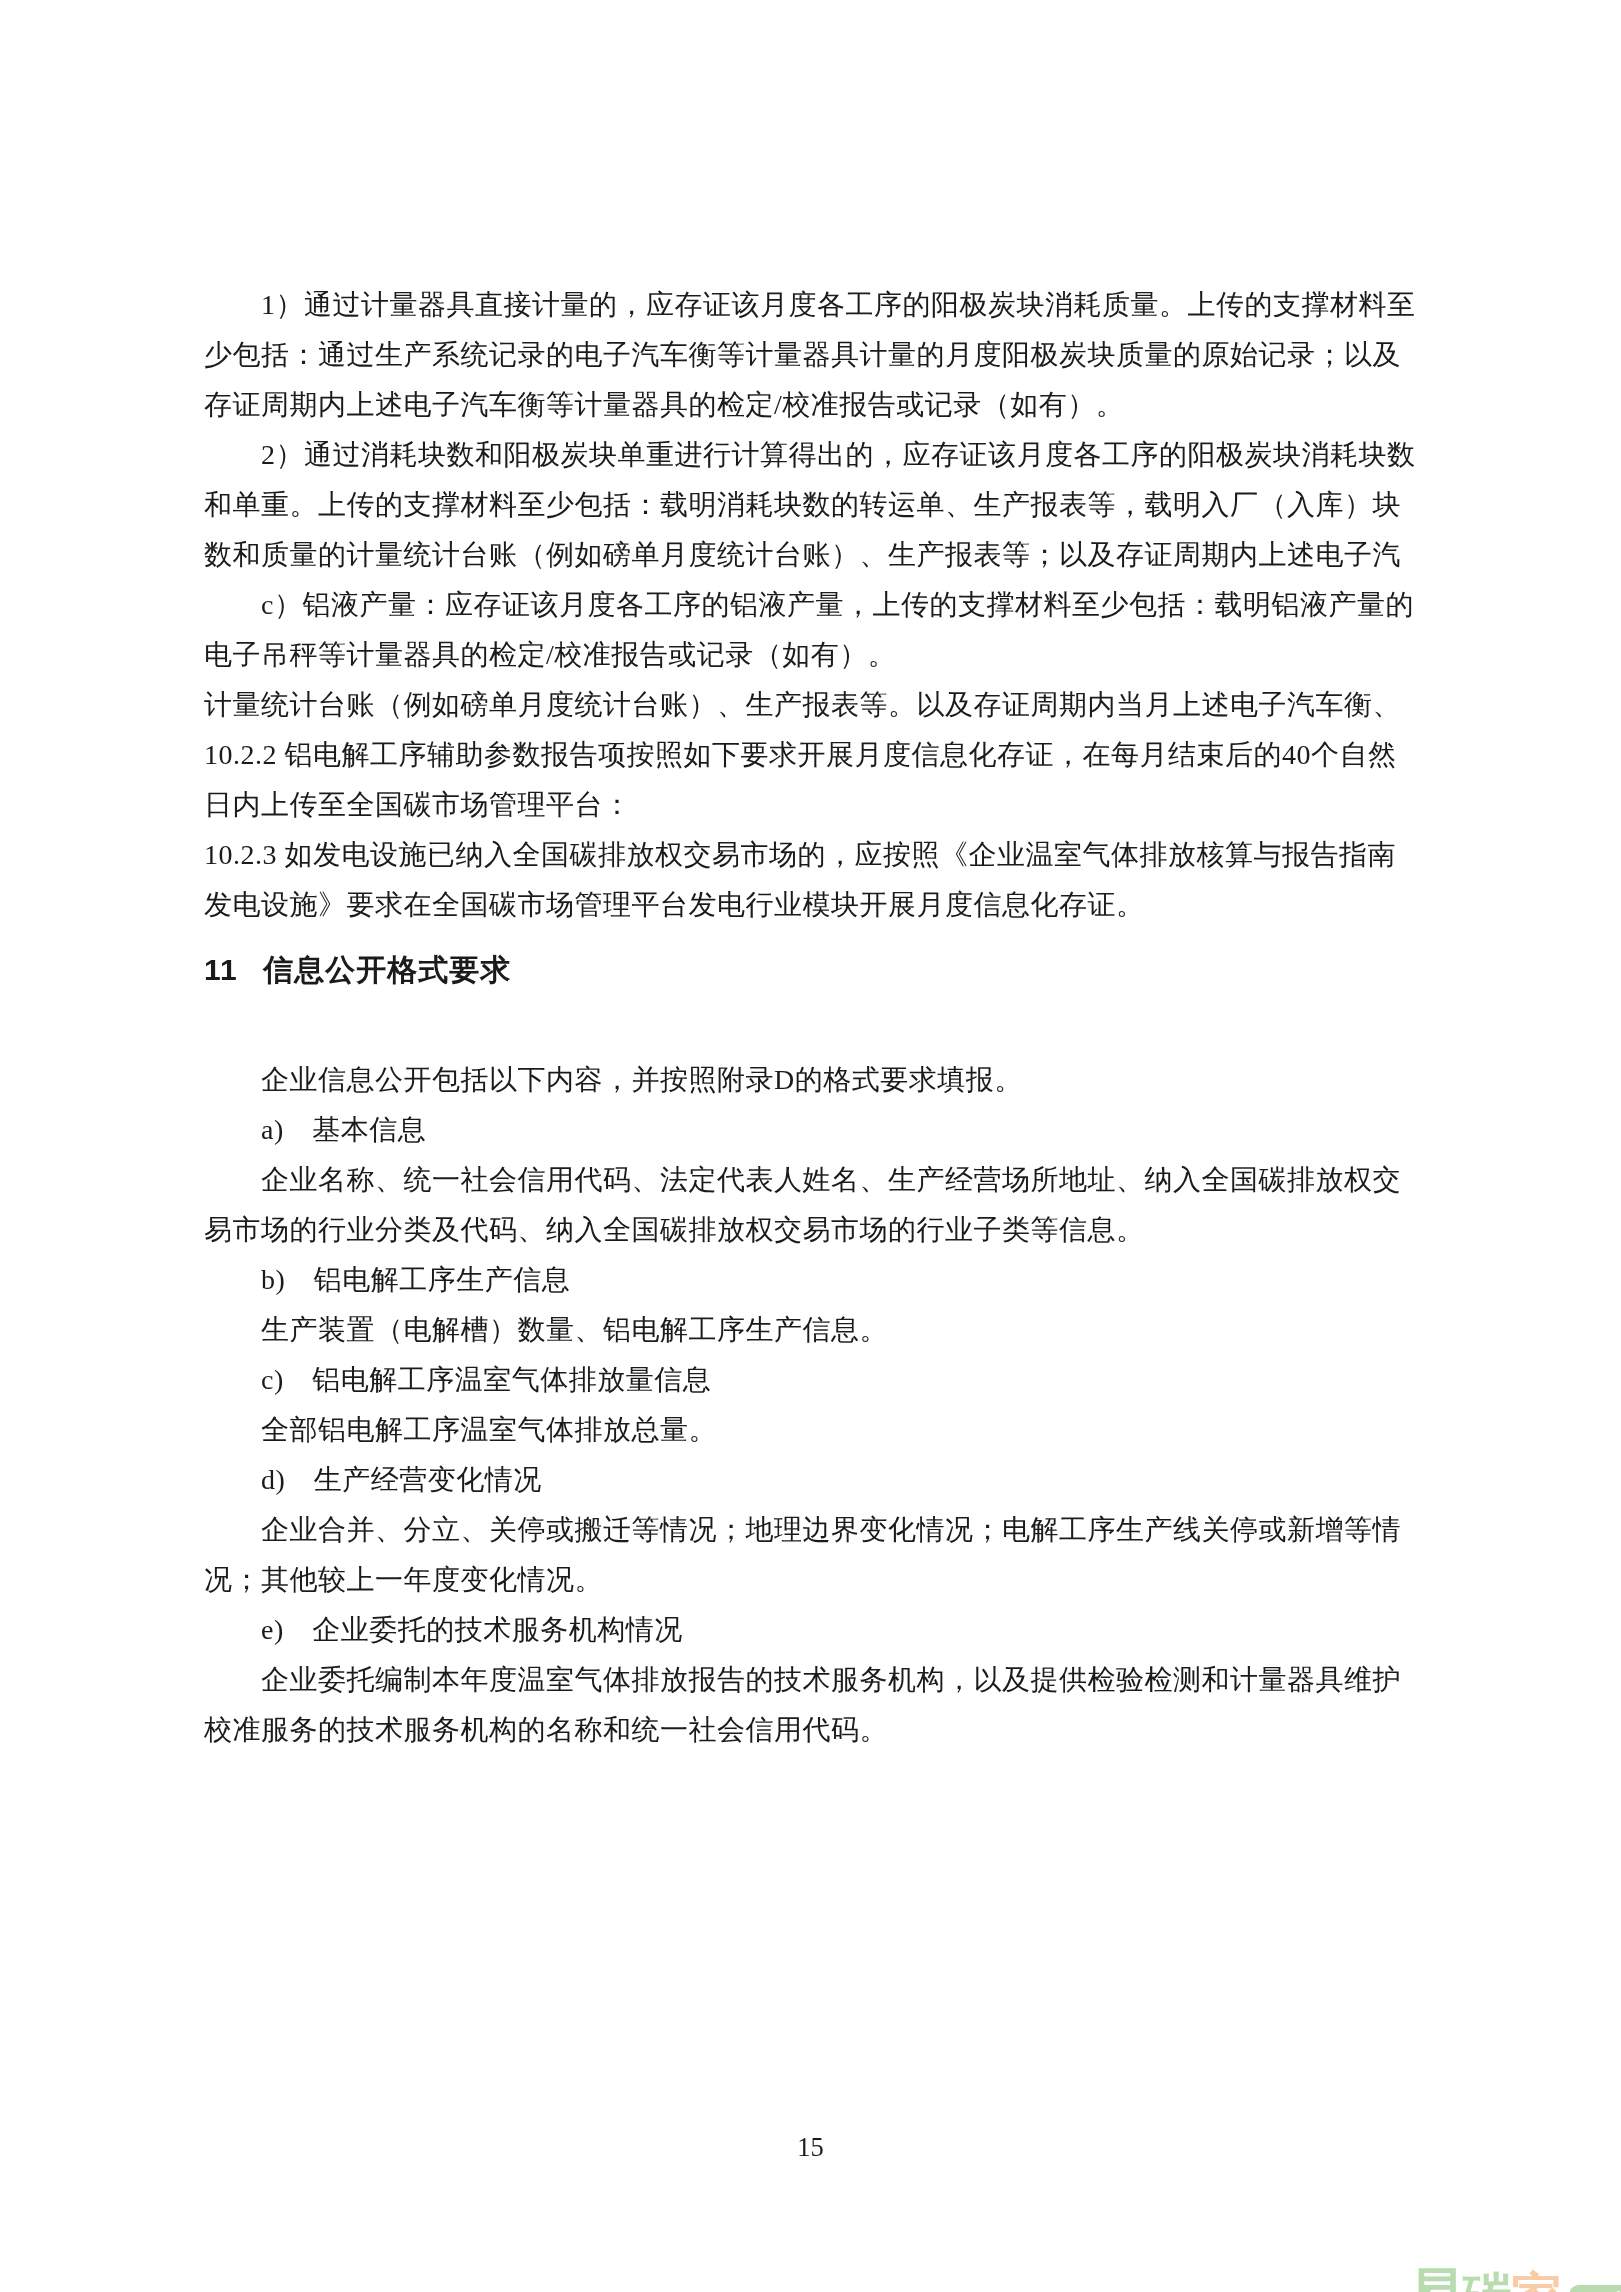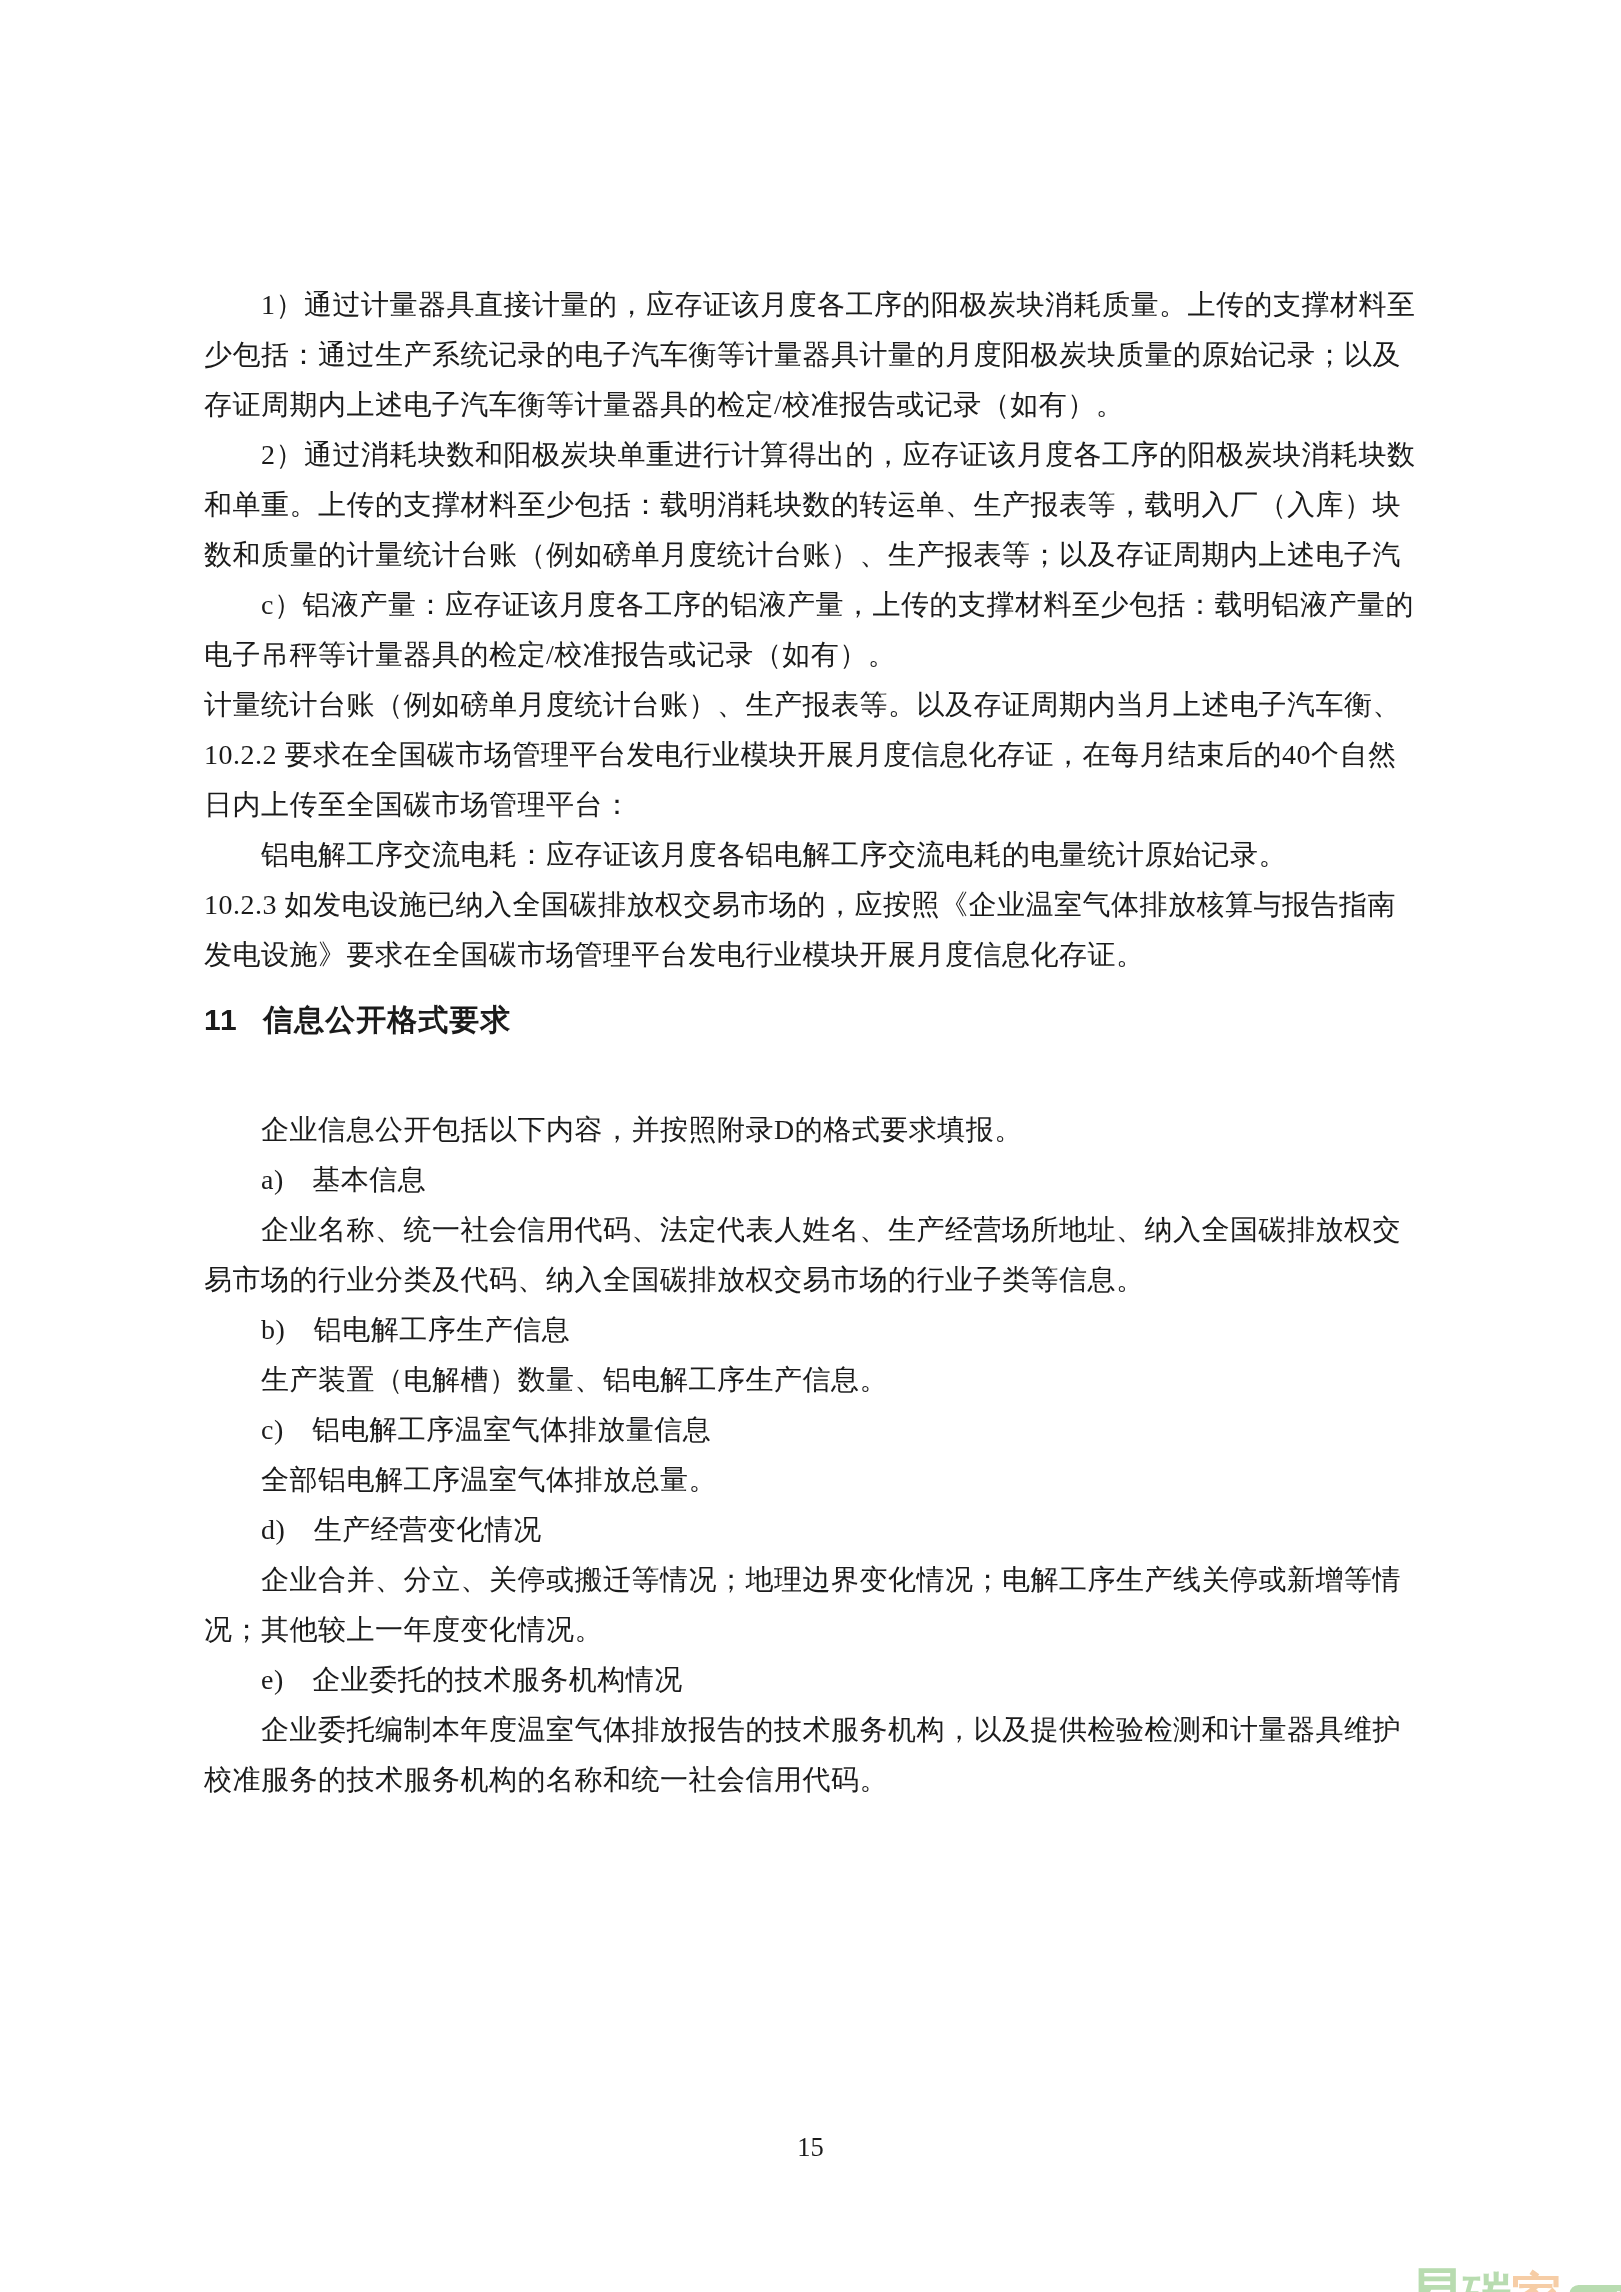--- a/index.html
+++ b/index.html
@@ -92,23 +92,22 @@
     <div>
         <div class="line ind">1）通过计量器具直接计量的，应存证该月度各工序的阳极炭块消耗质量。上传的支撑材料至</div>
         <div class="line">少包括：通过生产系统记录的电子汽车衡等计量器具计量的月度阳极炭块质量的原始记录；以及</div>
         <div class="line">存证周期内上述电子汽车衡等计量器具的检定/校准报告或记录（如有）。</div>
         <div class="line ind">2）通过消耗块数和阳极炭块单重进行计算得出的，应存证该月度各工序的阳极炭块消耗块数</div>
         <div class="line">和单重。上传的支撑材料至少包括：载明消耗块数的转运单、生产报表等，载明入厂（入库）块</div>
         <div class="line">数和质量的计量统计台账（例如磅单月度统计台账）、生产报表等；以及存证周期内上述电子汽</div>
         <div class="line ind">c）铝液产量：应存证该月度各工序的铝液产量，上传的支撑材料至少包括：载明铝液产量的</div>
         <div class="line">电子吊秤等计量器具的检定/校准报告或记录（如有）。</div>
         <div class="line">计量统计台账（例如磅单月度统计台账）、生产报表等。以及存证周期内当月上述电子汽车衡、</div>
-        <div class="line">10.2.2 要求在全国碳市场管理平台发电行业模块开展月度信息化存证，在每月结束后的40个自然</div>
+        <div class="line">10.2.2 铝电解工序辅助参数报告项按照如下要求开展月度信息化存证，在每月结束后的40个自然</div>
         <div class="line">日内上传至全国碳市场管理平台：</div>
-        <div class="line ind">铝电解工序交流电耗：应存证该月度各铝电解工序交流电耗的电量统计原始记录。</div>
         <div class="line">10.2.3 如发电设施已纳入全国碳排放权交易市场的，应按照《企业温室气体排放核算与报告指南</div>
         <div class="line">发电设施》要求在全国碳市场管理平台发电行业模块开展月度信息化存证。</div>
       </div>
 
     <div class="heading">
       <span class="num">11</span><span>信息公开格式要求</span>
     </div>
 
     <div>
         <div class="line ind">企业信息公开包括以下内容，并按照附录D的格式要求填报。</div>

